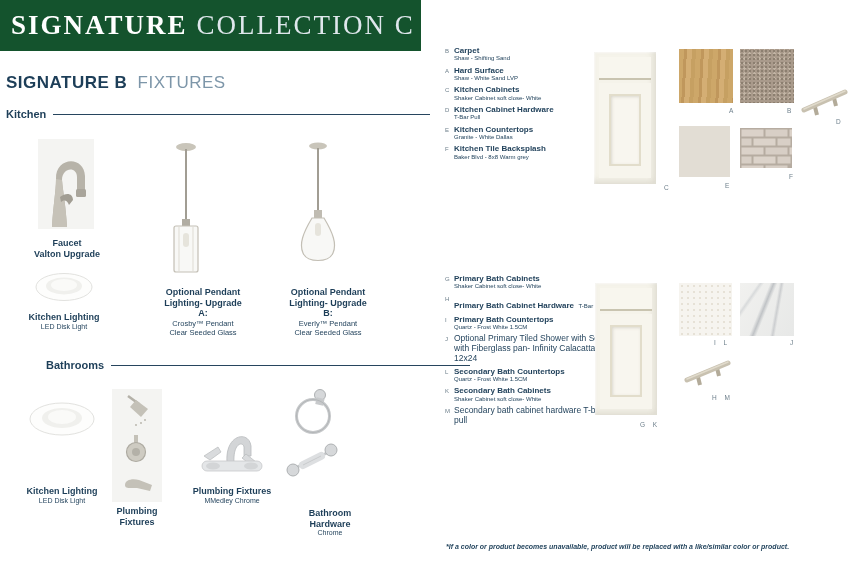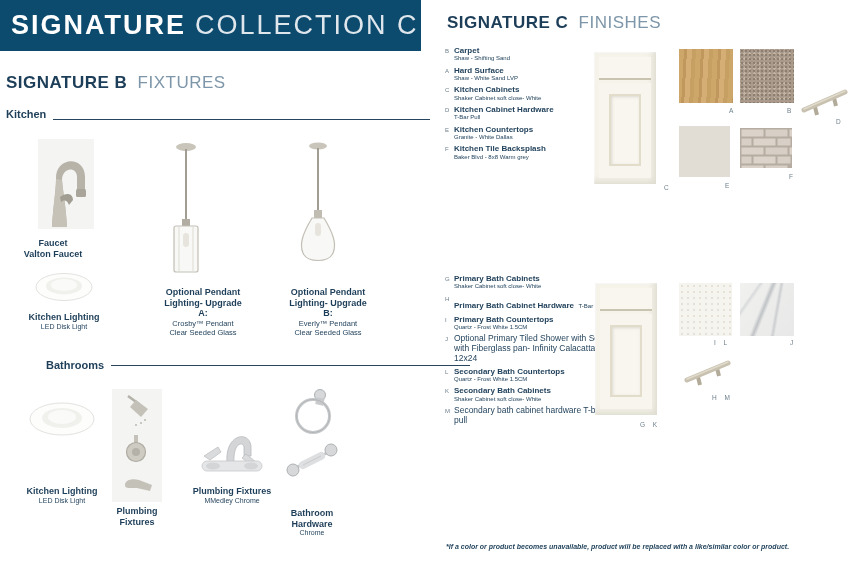--- a/index.html
+++ b/index.html
@@ -4,22 +4,22 @@
 <style>
   html,body { margin:0; padding:0; background:#ffffff; }
   .page {
     position:relative; width:853px; height:569px; background:#ffffff;
     font-family:"Liberation Sans", sans-serif; color:#1d3e58; overflow:hidden;
   }
 
   
   .banner {
     position:absolute; left:0; top:6; width:421px; height:51px;
-    background:#0c4a6e; display:flex; align-items:center; padding-left:11px; box-sizing:border-box;
-    letter-spacing:2px; font-size:27px;
+    background:#14532d; display:flex; align-items:center; padding-left:11px; box-sizing:border-box;
+    letter-spacing:2px; font-size:27px;font-family:Liberation Serif, serif;
   }
   .banner .strong { color:#ffffff; font-weight:bold; margin-right:9px; }
   .banner .light  { color:#dfe7ec; font-weight:normal; }
 
   
   .h2 { position:absolute; font-size:17px; letter-spacing:0.5px; white-space:nowrap; }
   .h2 .strong { color:#1d3e58; font-weight:bold; margin-right:5px; }
   .h2 .light  { color:#7d96a9; font-weight:normal; }
 
   .sec-head { position:absolute; display:flex; align-items:center; width:424px; }
@@ -108,36 +108,36 @@
   <header class="banner">
     <span class="strong">SIGNATURE</span>
     <span class="light">COLLECTION C</span>
   </header>
 
   <div class="h2" style="left:6px; top:73px;">
     <span class="strong">SIGNATURE B</span>
     <span class="light">FIXTURES</span>
   </div>
 
-  <div class="sec-head" style="left:6px; top:108px;align-items:flex-end;">
+  <div class="sec-head" style="left:6px; top:108px;">
     <span class="sec-label">Kitchen</span>
     <span class="sec-line"></span>
   </div>
 
   <div class="imgbox" style="left:38px; top:139px; width:56px; height:90px;">
     <svg width="56" height="90" viewBox="0 0 56 90">
       <path d="M14 88 C15 68 18 52 18 40 C17 18 46 16 47 37 L47 52 L39 52 L39 38 C39 27 24 28 24 41 C25 53 28 68 29 88 Z" fill="#b7b3a9"></path>
       <path d="M14 88 C15 68 18 52 18 40 L24 41 C25 53 28 68 29 88 Z" fill="#c6c2b8"></path>
       <rect x="38" y="50" width="10" height="8" rx="1.5" fill="#a9a59b"></rect>
       <path d="M22 58 C28 53 35 54 35 61 L31 66 C29 60 25 61 23 63 Z" fill="#a19d93"></path>
     </svg>
   </div>
-  <div class="plabel" style="left:8px; top:238px; width:90px;">
+  <div class="plabel" style="left:22px; top:238px; width:90px;">
     <div class="p-name">Faucet</div>
-    <div class="p-name">Valton Faucet</div>
+    <div class="p-name">Valton Upgrade</div>
   </div>
 
   <div class="imgbox white" style="left:34px; top:269px; width:60px; height:36px;">
     <svg width="60" height="36" viewBox="0 0 60 36">
       <ellipse cx="30" cy="18" rx="28" ry="13.5" fill="#fdfdfc" stroke="#e2e2df" stroke-width="1"></ellipse>
       <ellipse cx="30" cy="17" rx="18" ry="8.5" fill="#f0f0ed"></ellipse>
       <ellipse cx="30" cy="16" rx="13" ry="6" fill="#fafaf8"></ellipse>
     </svg>
   </div>
   <div class="plabel" style="left:14px; top:312px; width:100px;">
@@ -235,29 +235,25 @@
 
   <div class="imgbox white" style="left:280px; top:437px; width:64px; height:46px;">
     <svg width="64" height="46" viewBox="0 0 64 46">
       <line x1="15" y1="31" x2="49" y2="15" stroke="#c6c8ca" stroke-width="3"></line>
       <line x1="23" y1="28" x2="41" y2="19" stroke="#dddfe1" stroke-width="8" stroke-linecap="round"></line>
       <line x1="23" y1="28" x2="41" y2="19" stroke="#b4b7b9" stroke-width="1" opacity="0.5"></line>
       <circle cx="13" cy="33" r="6" fill="#d6d8da" stroke="#aeb1b3" stroke-width="1"></circle>
       <circle cx="51" cy="13" r="6" fill="#d6d8da" stroke="#aeb1b3" stroke-width="1"></circle>
     </svg>
   </div>
-  <div class="plabel" style="left:270px; top:508px; width:84px;text-align:center;">
+  <div class="plabel" style="left:288px; top:508px; width:84px;text-align:center;">
     <div class="p-name">Bathroom Hardware</div>
     <div class="p-sub">Chrome</div>
   </div>
 
-  <div class="h2" style="left:447px; top:13px;">
-    <span class="strong">SIGNATURE C</span>
-    <span class="light">FINISHES</span>
-  </div>
 
   <div class="fin-list" style="left:445px; top:46px;">
     <div class="fin-item">
       <span class="fin-letter">B</span>
       <span class="fin-body">
           <span class="fin-label" style="display:block">Carpet</span>
           <span class="fin-sub" style="display:block">Shaw - Shifting Sand</span>
         </span>
     </div>
     <div class="fin-item">

